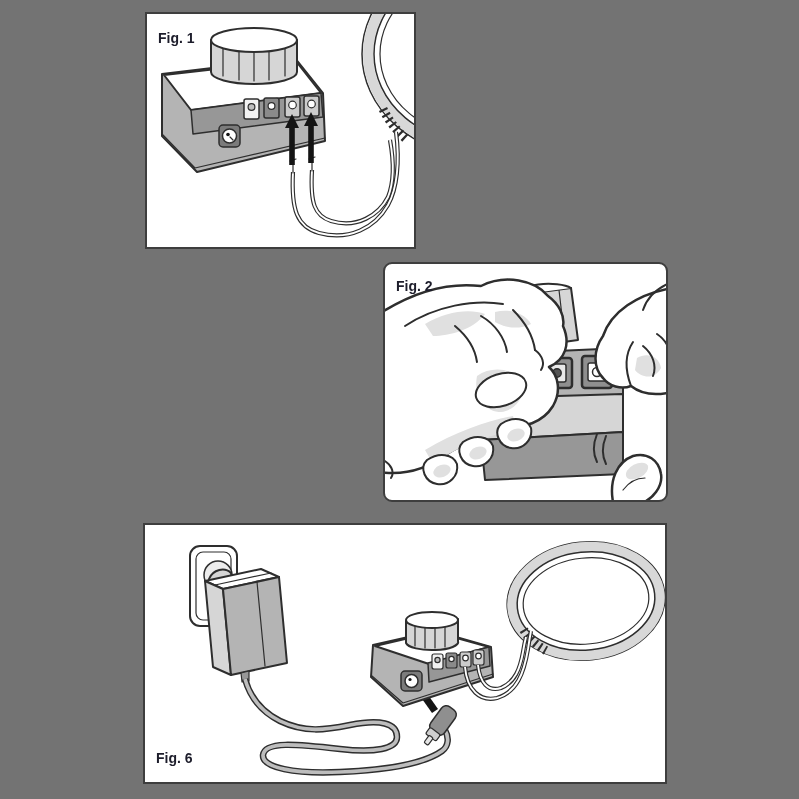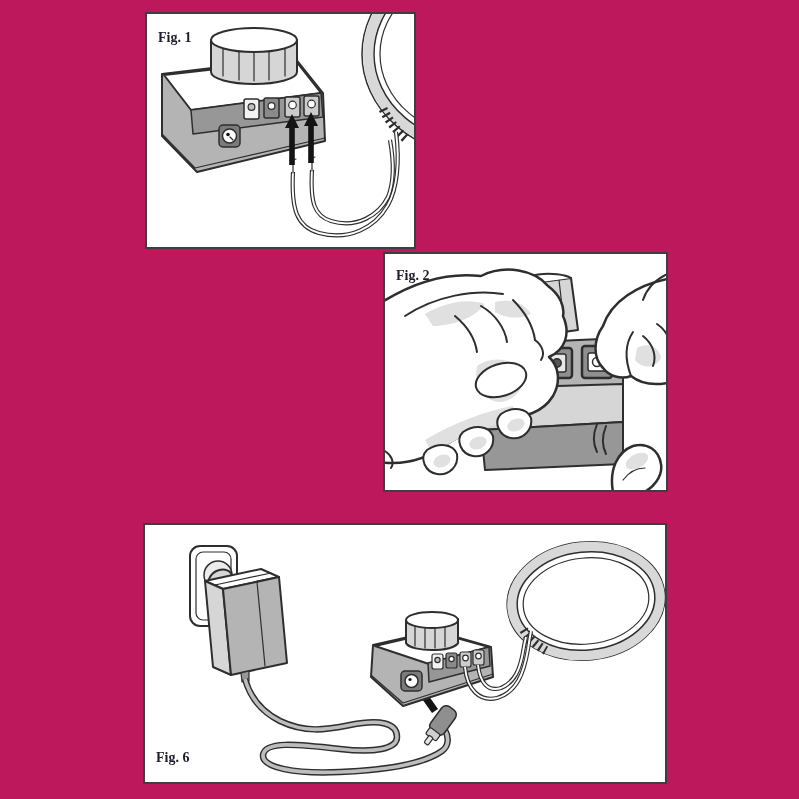--- a/index.html
+++ b/index.html
@@ -1,25 +1,25 @@
 <!DOCTYPE html>
 <html style="--line: #2e2e2e; --panel-border: #3e3e3e; --label: #1d1d2b; --fill-light: #d6d6d6; --fill-mid: #b4b4b4; --fill-dark: #979797; --arrow: #141414; --track-bed: #d8d8d8; --cord: #bdbdbd; --hand-shade: #e0e0e0;"><head>
 <meta charset="utf-8">
 <style>
   :root{
     --line:#2e2e2e; --panel-border:#3e3e3e; --label:#1d1d2b;
     --fill-light:#d6d6d6; --fill-mid:#b4b4b4; --fill-dark:#979797;
     --arrow:#141414; --track-bed:#d8d8d8; --cord:#bdbdbd; --hand-shade:#e0e0e0;
   }
   html,body{margin:0;padding:0;background:#ffffff;}
-  #stage{position:relative;width:799px;height:799px;background:#be185d;
-         font-family:Liberation Serif, serif;overflow:hidden;}
+  #stage{position:relative;width:799px;height:799px;background:#737373;
+         font-family:Liberation Sans, sans-serif;overflow:hidden;}
   .panel{position:absolute;border:2px solid var(--panel-border);background:#fff;overflow:hidden;}
   #panel1{left:145px;top:12px;width:267px;height:233px;}
-  #panel2{left:383px;top:252px;width:281px;height:236px;}
+  #panel2{left:383px;top:262px;width:281px;height:236px;border-radius:9px;}
   #panel3{left:143px;top:523px;width:520px;height:257px;}
   .fig-label{position:absolute;font-weight:bold;font-size:14px;color:var(--label);letter-spacing:0;}
   #panel1 .fig-label{left:11px;top:16px;}
   #panel2 .fig-label{left:11px;top:14px;}
   #panel3 .fig-label{left:11px;bottom:16px;}
   svg{position:absolute;left:0;top:0;}
   
   .s{stroke:var(--line);stroke-width:2;stroke-linejoin:round;stroke-linecap:round;}
   .s12{stroke:var(--line);stroke-width:1.2;stroke-linejoin:round;stroke-linecap:round;}
   .s15{stroke:var(--line);stroke-width:1.5;stroke-linejoin:round;stroke-linecap:round;}

